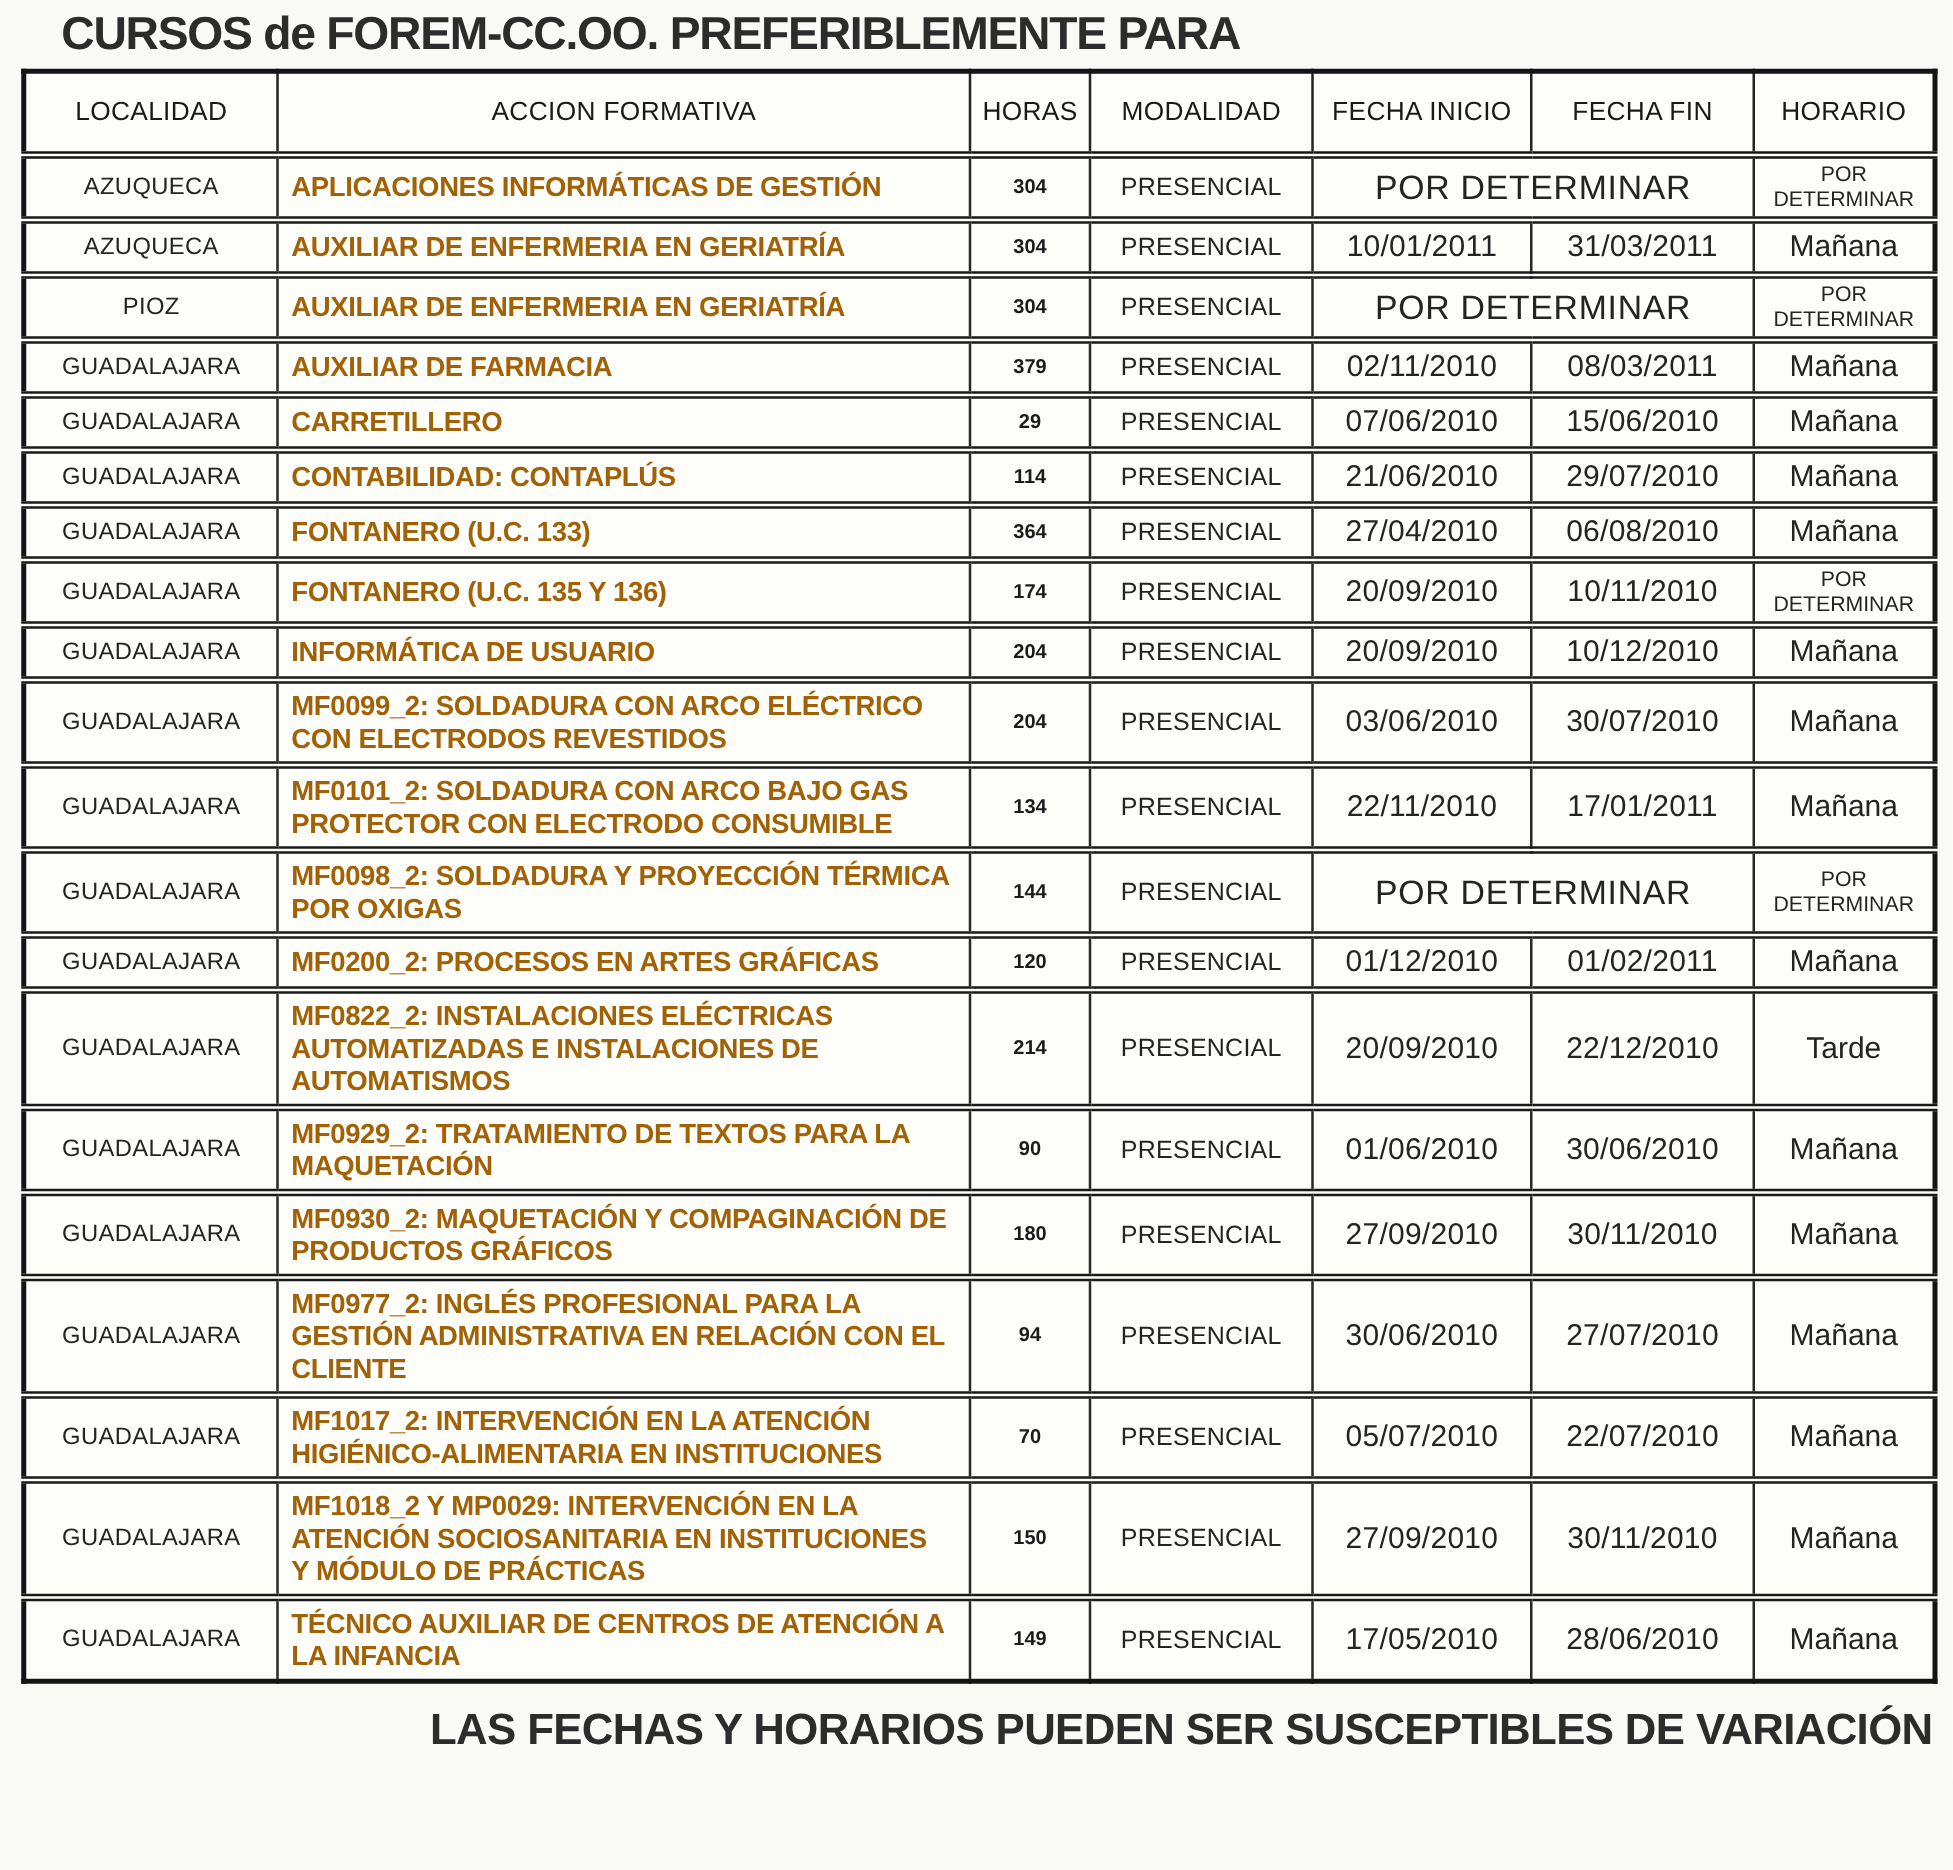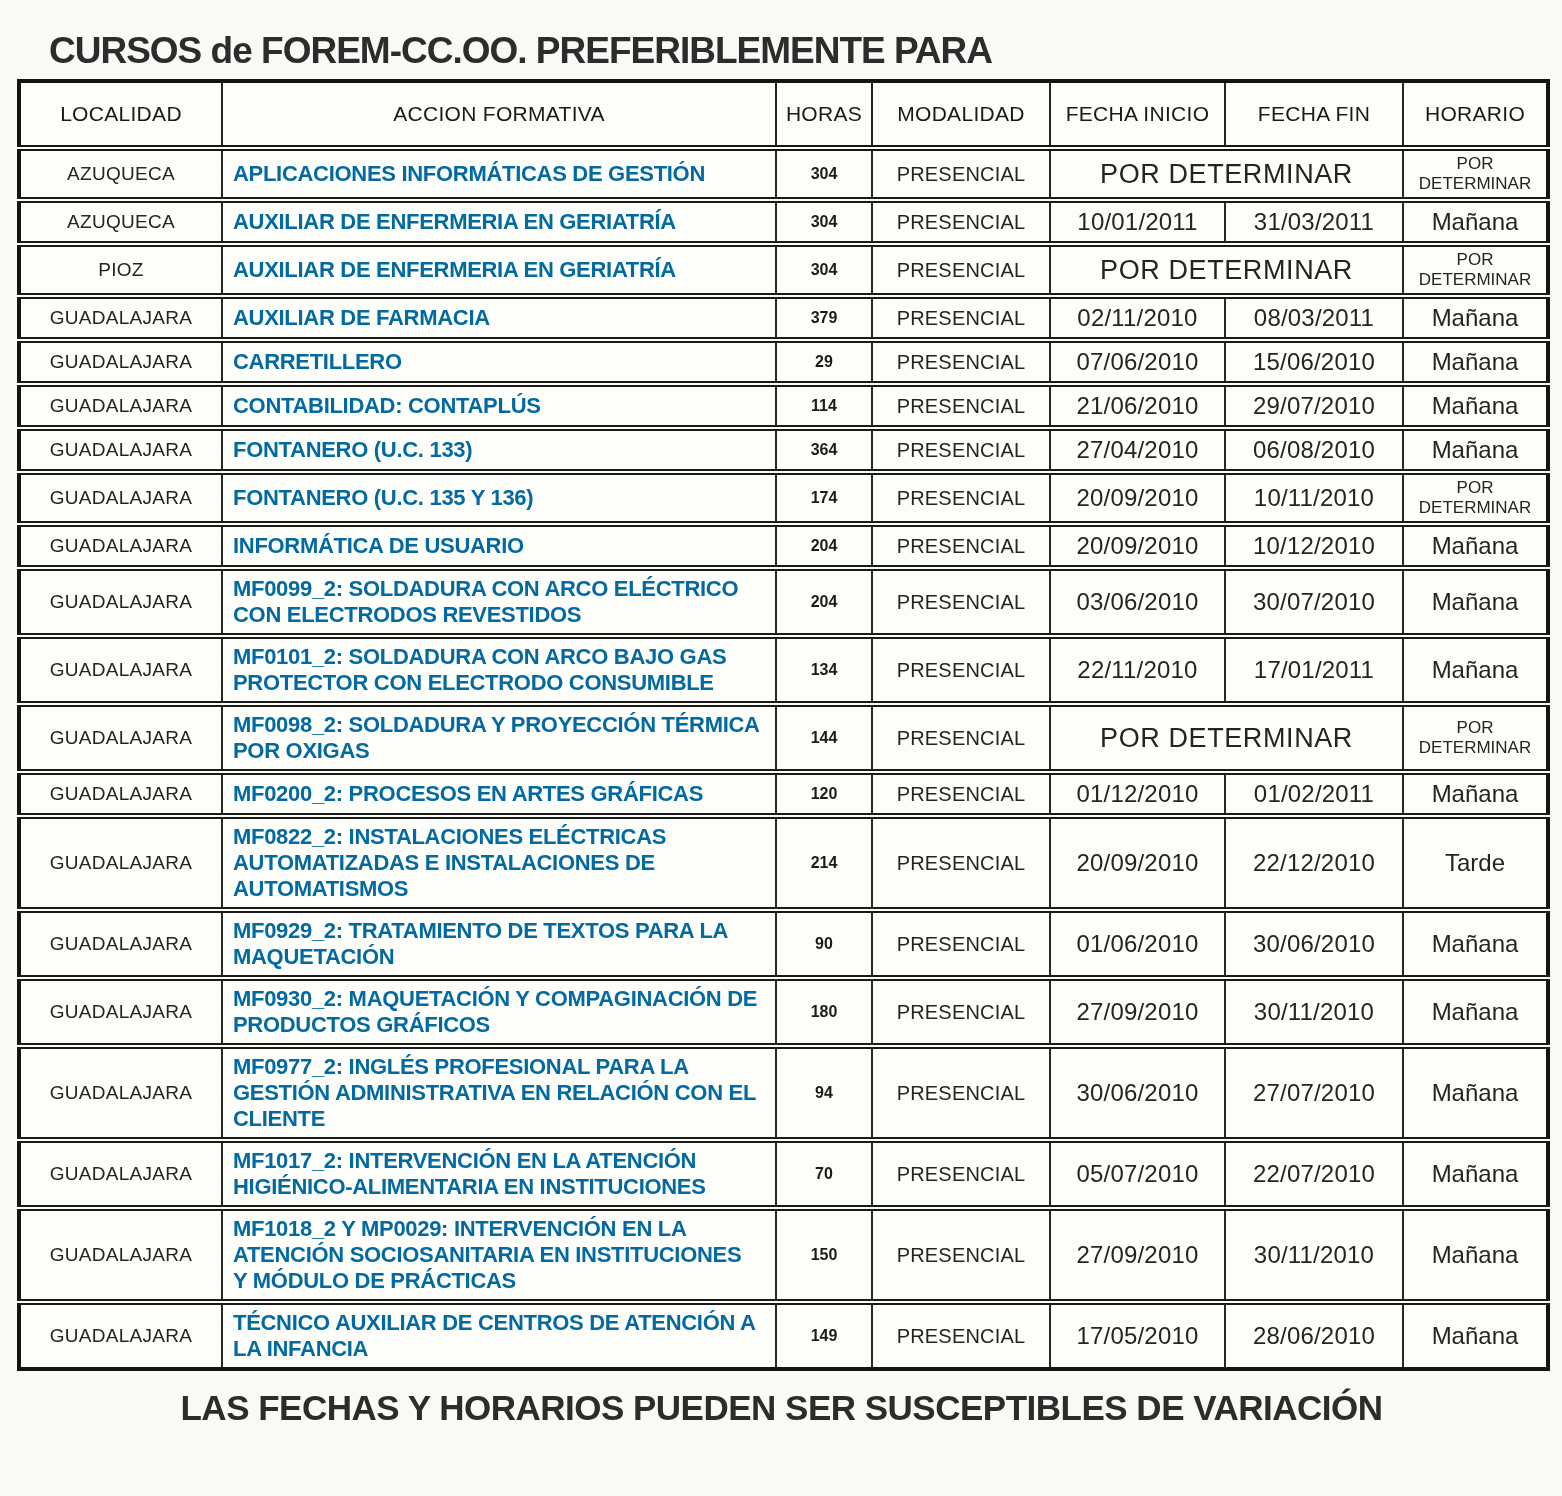--- a/index.html
+++ b/index.html
@@ -9,21 +9,21 @@
     background: #f9f9f6;
     font-family: "Liberation Sans", sans-serif;
     color: #1e1e1e;
     overflow: hidden;
   }
   .page { padding: 4px 16px 0 17px; }
 
   .doc-title {
     display: flex; align-items: flex-end; gap: 8px;
     padding: 2px 0 7px 32px;
-    font-weight: bold; color: #2c2c2c; white-space: nowrap; margin-top: 24px;
+    font-weight: bold; color: #2c2c2c; white-space: nowrap;
   }
   .title-main { font-size: 37px; letter-spacing: -1px; }
   .title-big  { font-size: 52px; letter-spacing: -1.5px; }
 
   table.courses {
     width: 1529px;
     border-collapse: collapse;
     table-layout: fixed;
     background: #fdfdfa;
     border: 4px solid #141414;
@@ -41,31 +41,31 @@
     border-top: 6px double #1a1a1a;
     vertical-align: middle; text-align: center;
     padding: 5px 6px;
     color: #242424;
   }
   td.loc { font-size: 19px; letter-spacing: 0.3px; }
   td.acc {
     text-align: left; font-weight: bold;
     font-size: 22px; line-height: 26px;
     letter-spacing: -0.3px; padding-left: 10px; padding-right: 14px;
-    color: #0369a1;
+    color: #a16207;
   }
   td.hrs { font-weight: bold; font-size: 16px; color: #1b1b1b; }
   td.mod { font-size: 20px; letter-spacing: 0.2px; }
   td.fecha { font-size: 24px; letter-spacing: 0.2px; border-radius: 14px; }
   td.fechas-merged { font-size: 27px; letter-spacing: 0.6px; }
   td.hor { font-size: 24px; }
   td.hor.small { font-size: 17px; line-height: 20px; padding: 3px 2px; }
 
   .doc-footer {
-    text-align: center;
+    text-align: right;
     font-size: 35px; font-weight: bold;
     color: #2c2c2c; letter-spacing: -0.5px;
     padding: 17px 0 0;
   }
 </style>
 </head>
 <body>
 
 <div class="page">
 

